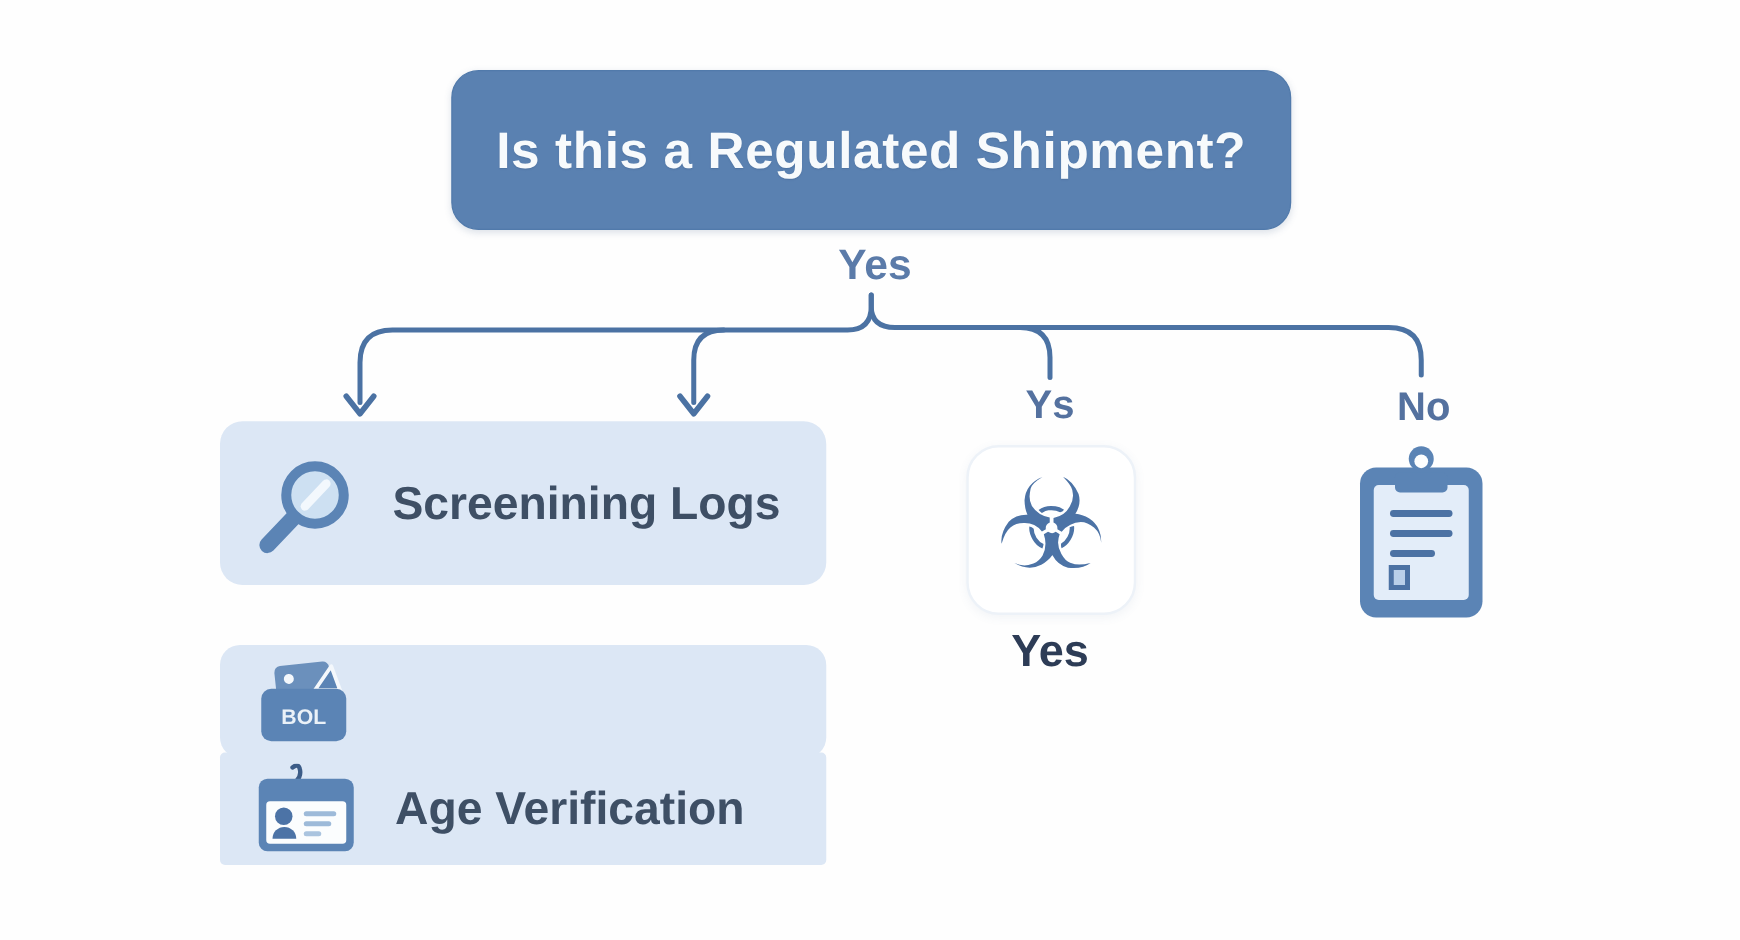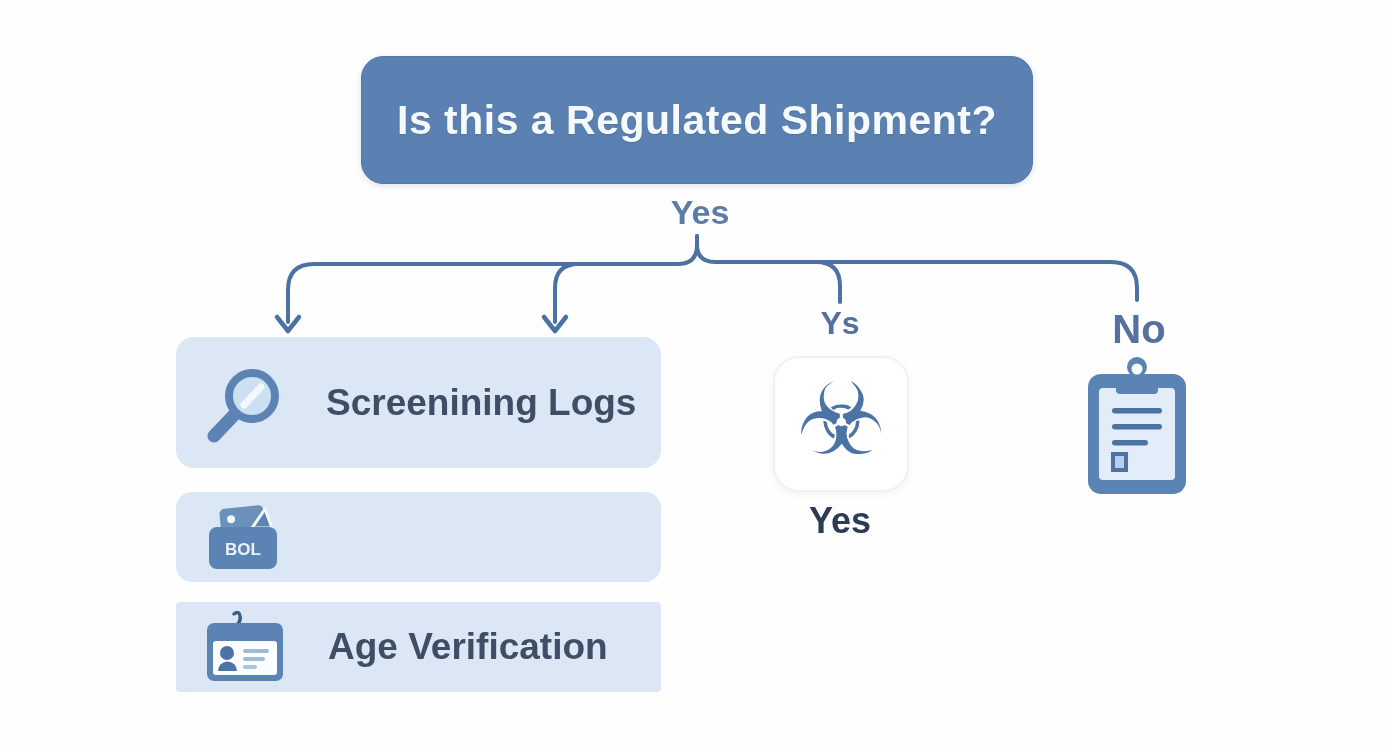--- a/index.html
+++ b/index.html
@@ -15,32 +15,32 @@
     box-shadow:0 2px 6px rgba(70,100,140,0.18);
   }
   .root-node span{
     color:#f7fafc;font-size:41px;font-weight:600;letter-spacing:0.5px;
     text-shadow:0 1px 1px rgba(60,90,130,0.35);
   }
   
   .blabel{position:absolute;text-align:center;font-weight:600;}
   .lbl-root-yes{left:650px;top:193px;width:100px;font-size:34px;color:#5b7ba9;}
   .lbl-ys{left:790px;top:305px;width:100px;font-size:32px;color:#54719f;}
-  .lbl-no{left:1089px;top:307px;width:100px;font-size:40px;color:#54719f;}
+  .lbl-no{left:1089px;top:307px;width:100px;font-size:32px;color:#54719f;}
   
   .connectors{position:absolute;left:0;top:0;width:1392px;height:752px;pointer-events:none;}
   .connectors path{fill:none;stroke:#4b72a3;stroke-width:4;stroke-linecap:round;}
   .connectors .head{stroke-width:4.5;stroke-linejoin:round;}
   
   .doc-box{
     position:absolute;left:176px;width:485px;background:#dce7f5;border-radius:18px;
-    display:flex;align-items:center;gap:42px;padding-left:26px;box-sizing:border-box;
+    display:flex;align-items:center;gap:30px;padding-left:26px;box-sizing:border-box;
   }
   .doc-1{top:337px;height:131px;}
-  .doc-2{top:492px;height:90px;border-radius:16px;}
+  .doc-2{top:516px;height:90px;border-radius:16px;}
   .doc-3{top:602px;height:90px;border-radius:4px;}
   .doc-label{font-size:37px;font-weight:600;color:#3e4f65;white-space:nowrap;}
   .doc-icon{flex:0 0 auto;display:block;}
   
   .bio-card{
     position:absolute;left:773px;top:356px;width:132px;height:132px;
     background:#ffffff;border:2px solid #edf2f8;border-radius:26px;
     display:flex;align-items:center;justify-content:center;
     box-shadow:0 2px 8px rgba(90,120,160,0.07);
   }

